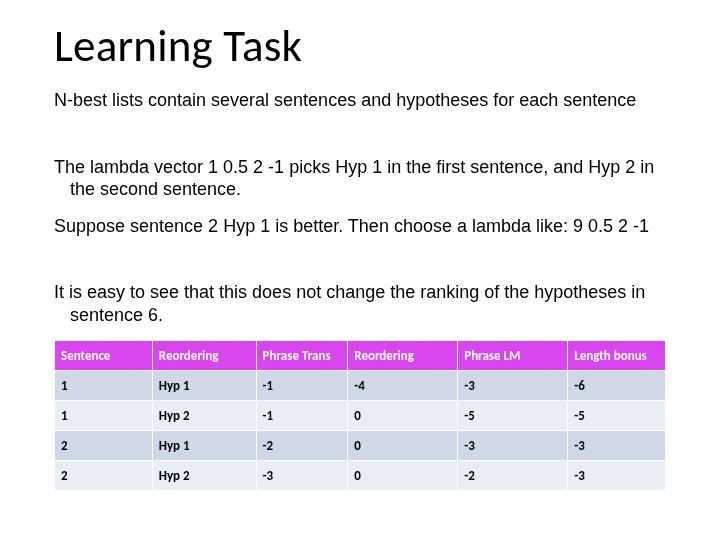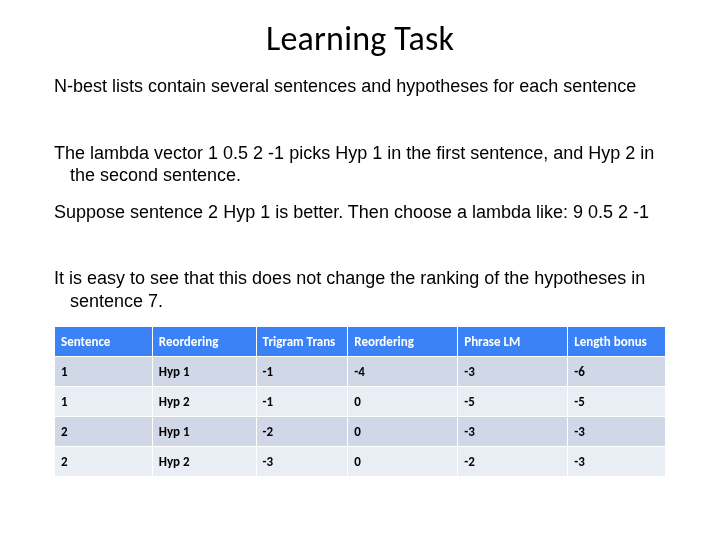--- a/index.html
+++ b/index.html
@@ -7,23 +7,23 @@
     width: 720px;
     height: 540px;
     background: #fff;
     font-family: Arial, Helvetica, sans-serif;
     color: #000;
     padding: 18px 54px 10px 54px;
     overflow: hidden;
   }
   .title {
     font-family: "Calibri", Arial, sans-serif;
-    font-size: 34px;
+    font-size: 45px;
     font-weight: 400;
-    text-align: center;
+    text-align: left;
     margin-bottom: 16px;
     letter-spacing: 0.2px;
   }
   .para {
     font-size: 18px;
     line-height: 1.25;
     margin-bottom: 14px;
   }
   .indent-cont {
     padding-left: 16px;
@@ -35,21 +35,21 @@
     width: 100%;
     font-size: 13px;
     table-layout: fixed;
   }
   th, td {
     text-align: left;
     padding: 7px 6px;
     font-family: "Calibri", Arial, sans-serif;
   }
   thead th {
-    background: #3b82f6;
+    background: #d946ef;
     color: #fff;
     font-weight: 700;
     border: 1px solid #fff;
   }
   tbody tr:nth-child(odd) td { background: #d0d8e8; }
   tbody tr:nth-child(even) td { background: #e9edf4; }
   tbody td {
     border: 1px solid #fff;
     font-weight: 700;
     color: #000;
@@ -62,36 +62,36 @@
   col.c5 { width: 16%; }
 </style>
 </head>
 <body>
 
 <h1 class="title">Learning Task</h1>
 
 <p class="para">N-best lists contain several sentences and hypotheses for each sentence</p>
 <p class="para indent-cont">The lambda vector 1 0.5 2 -1 picks Hyp 1 in the first sentence, and Hyp 2 in the second sentence.</p>
 <p class="para">Suppose sentence 2 Hyp 1 is better. Then choose a lambda like: 9 0.5 2 -1</p>
-<p class="para indent-cont">It is easy to see that this does not change the ranking of the hypotheses in sentence 7.</p>
+<p class="para indent-cont">It is easy to see that this does not change the ranking of the hypotheses in sentence 6.</p>
 
 <table>
   <colgroup>
     <col class="c0">
       <col class="c1">
       <col class="c2">
       <col class="c3">
       <col class="c4">
       <col class="c5">
   </colgroup>
   <thead>
     <tr>
       <th>Sentence</th>
       <th>Reordering</th>
-      <th>Trigram Trans</th>
+      <th>Phrase Trans</th>
       <th>Reordering</th>
       <th>Phrase LM</th>
       <th>Length bonus</th>
     </tr>
   </thead>
   <tbody>
     <tr>
       <td>1</td>
       <td>Hyp 1</td>
       <td>-1</td>

